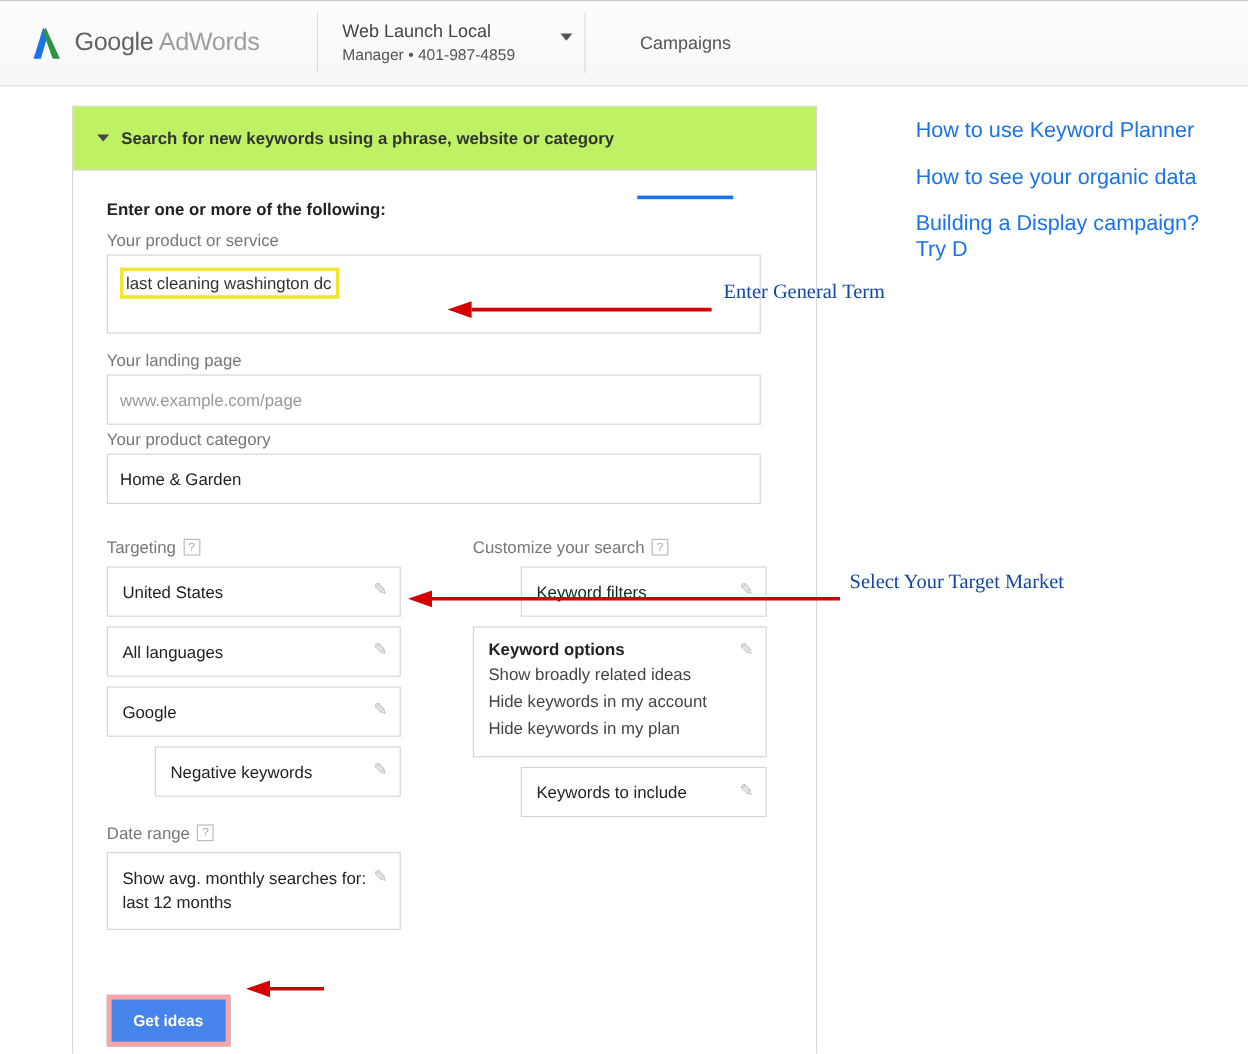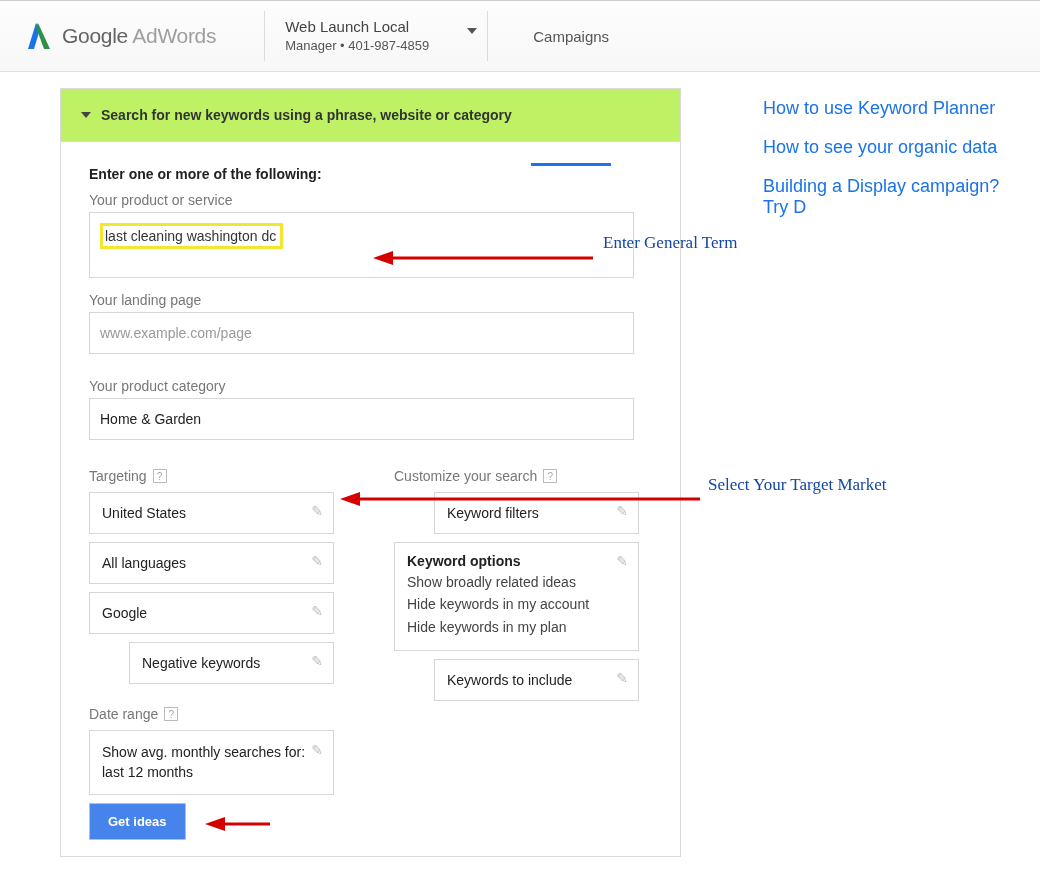--- a/index.html
+++ b/index.html
@@ -31,21 +31,21 @@
   .columns { display:flex; margin-top:28px; gap:60px; }
   .col { width:245px; }
   .col-head { color:#777; font-size:14px; margin-bottom:8px; display:flex; align-items:center; gap:6px; }
   .help { display:inline-block; width:14px;height:14px;border:1px solid #bbb;font-size:10px;line-height:13px;text-align:center;color:#aaa; }
   .opt-box { border:1px solid #d6d6d6; padding:12px 12px; font-size:14px; margin-bottom:8px; position:relative; cursor:pointer; }
   .opt-box .pencil { position:absolute; right:10px; top:10px; color:#bbb; }
   .opt-box.bold { font-weight:normal;margin-left:40px; }
   .opt-box .sub { font-weight:normal; color:#444; font-size:14px; line-height:1.6; }
   .opt-box.multi { padding:10px 12px 12px; }
   .opt-box.multi .head { font-weight:bold; margin-bottom:2px; }
-  .submit-btn { background:#4683ea; color:#fff; border:1px solid #fca5a5; padding:10px 18px; font-weight:bold; font-size:13px; cursor:pointer; }
+  .submit-btn { background:#4683ea; color:#fff; border:4px solid #fca5a5; padding:10px 18px; font-weight:bold; font-size:13px; cursor:pointer; margin-top:46px; }
   .sidebar { padding: 4px 0 0 66px; }
   .sidebar a { display:block; color:#1a73e8; text-decoration:none; font-size:18px; margin:6px 16px 18px; cursor:pointer; }
   
   .arrow { position:absolute; pointer-events:none; }
   .annot { position:absolute; font-family: 'Times New Roman', serif; color:#1346a3; font-size:17px; pointer-events:none; }
 </style>
 </head>
 <body>
 
 <div class="topbar">
@@ -82,21 +82,21 @@
       <div class="section-lead">Enter one or more of the following:</div>
 
       <div class="field-label">Your product or service</div>
       <div class="text-input box-tall">
         <span class="hl-wrap">last cleaning washington dc</span>
       </div>
 
       <div class="field-label" style="margin-top:14px">Your landing page</div>
       <div class="text-input placeholder">www.example.com/page</div>
 
-      <div class="field-label" style="margin-top:24px">Your product category</div>
+      <div class="field-label" style="margin-top:4px">Your product category</div>
       <div class="text-input" style="padding-top:12px;padding-bottom:12px">Home &amp; Garden</div>
 
       <div class="columns">
 
         <div class="col">
           <div class="col-head">
             <span>Targeting</span>
             <span class="help">?</span>
           </div>
           <div class="opt-box">

